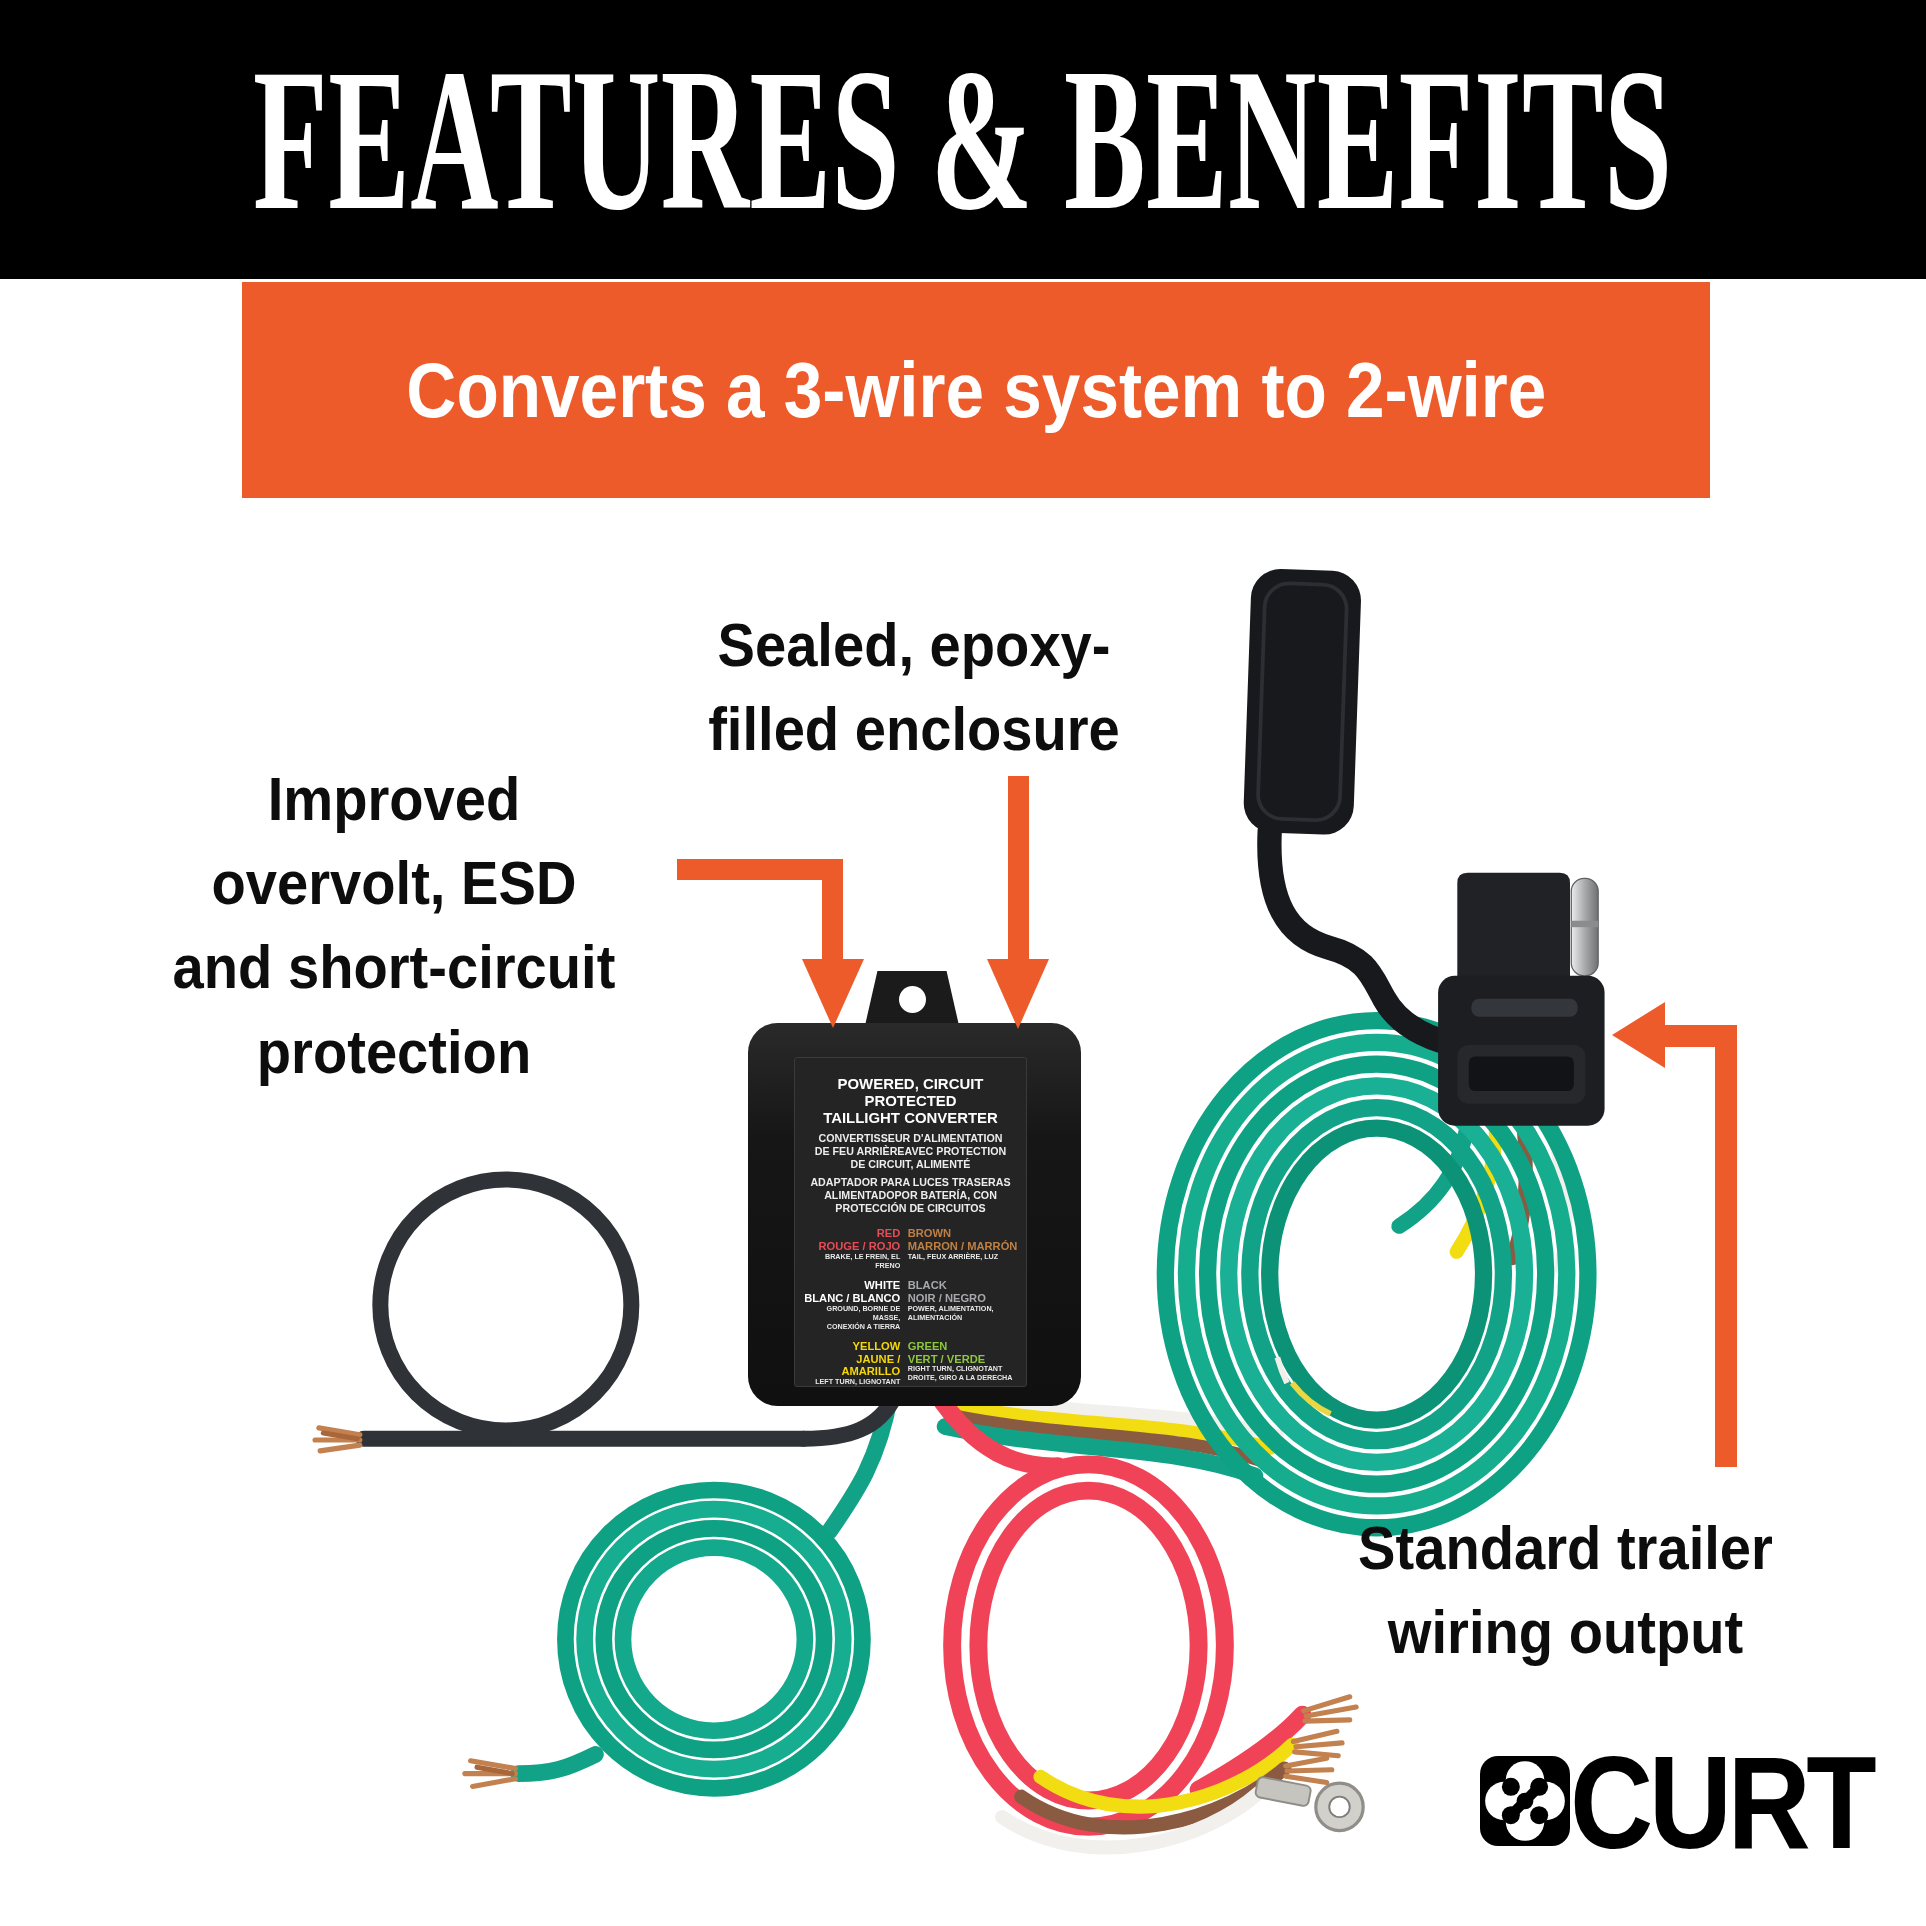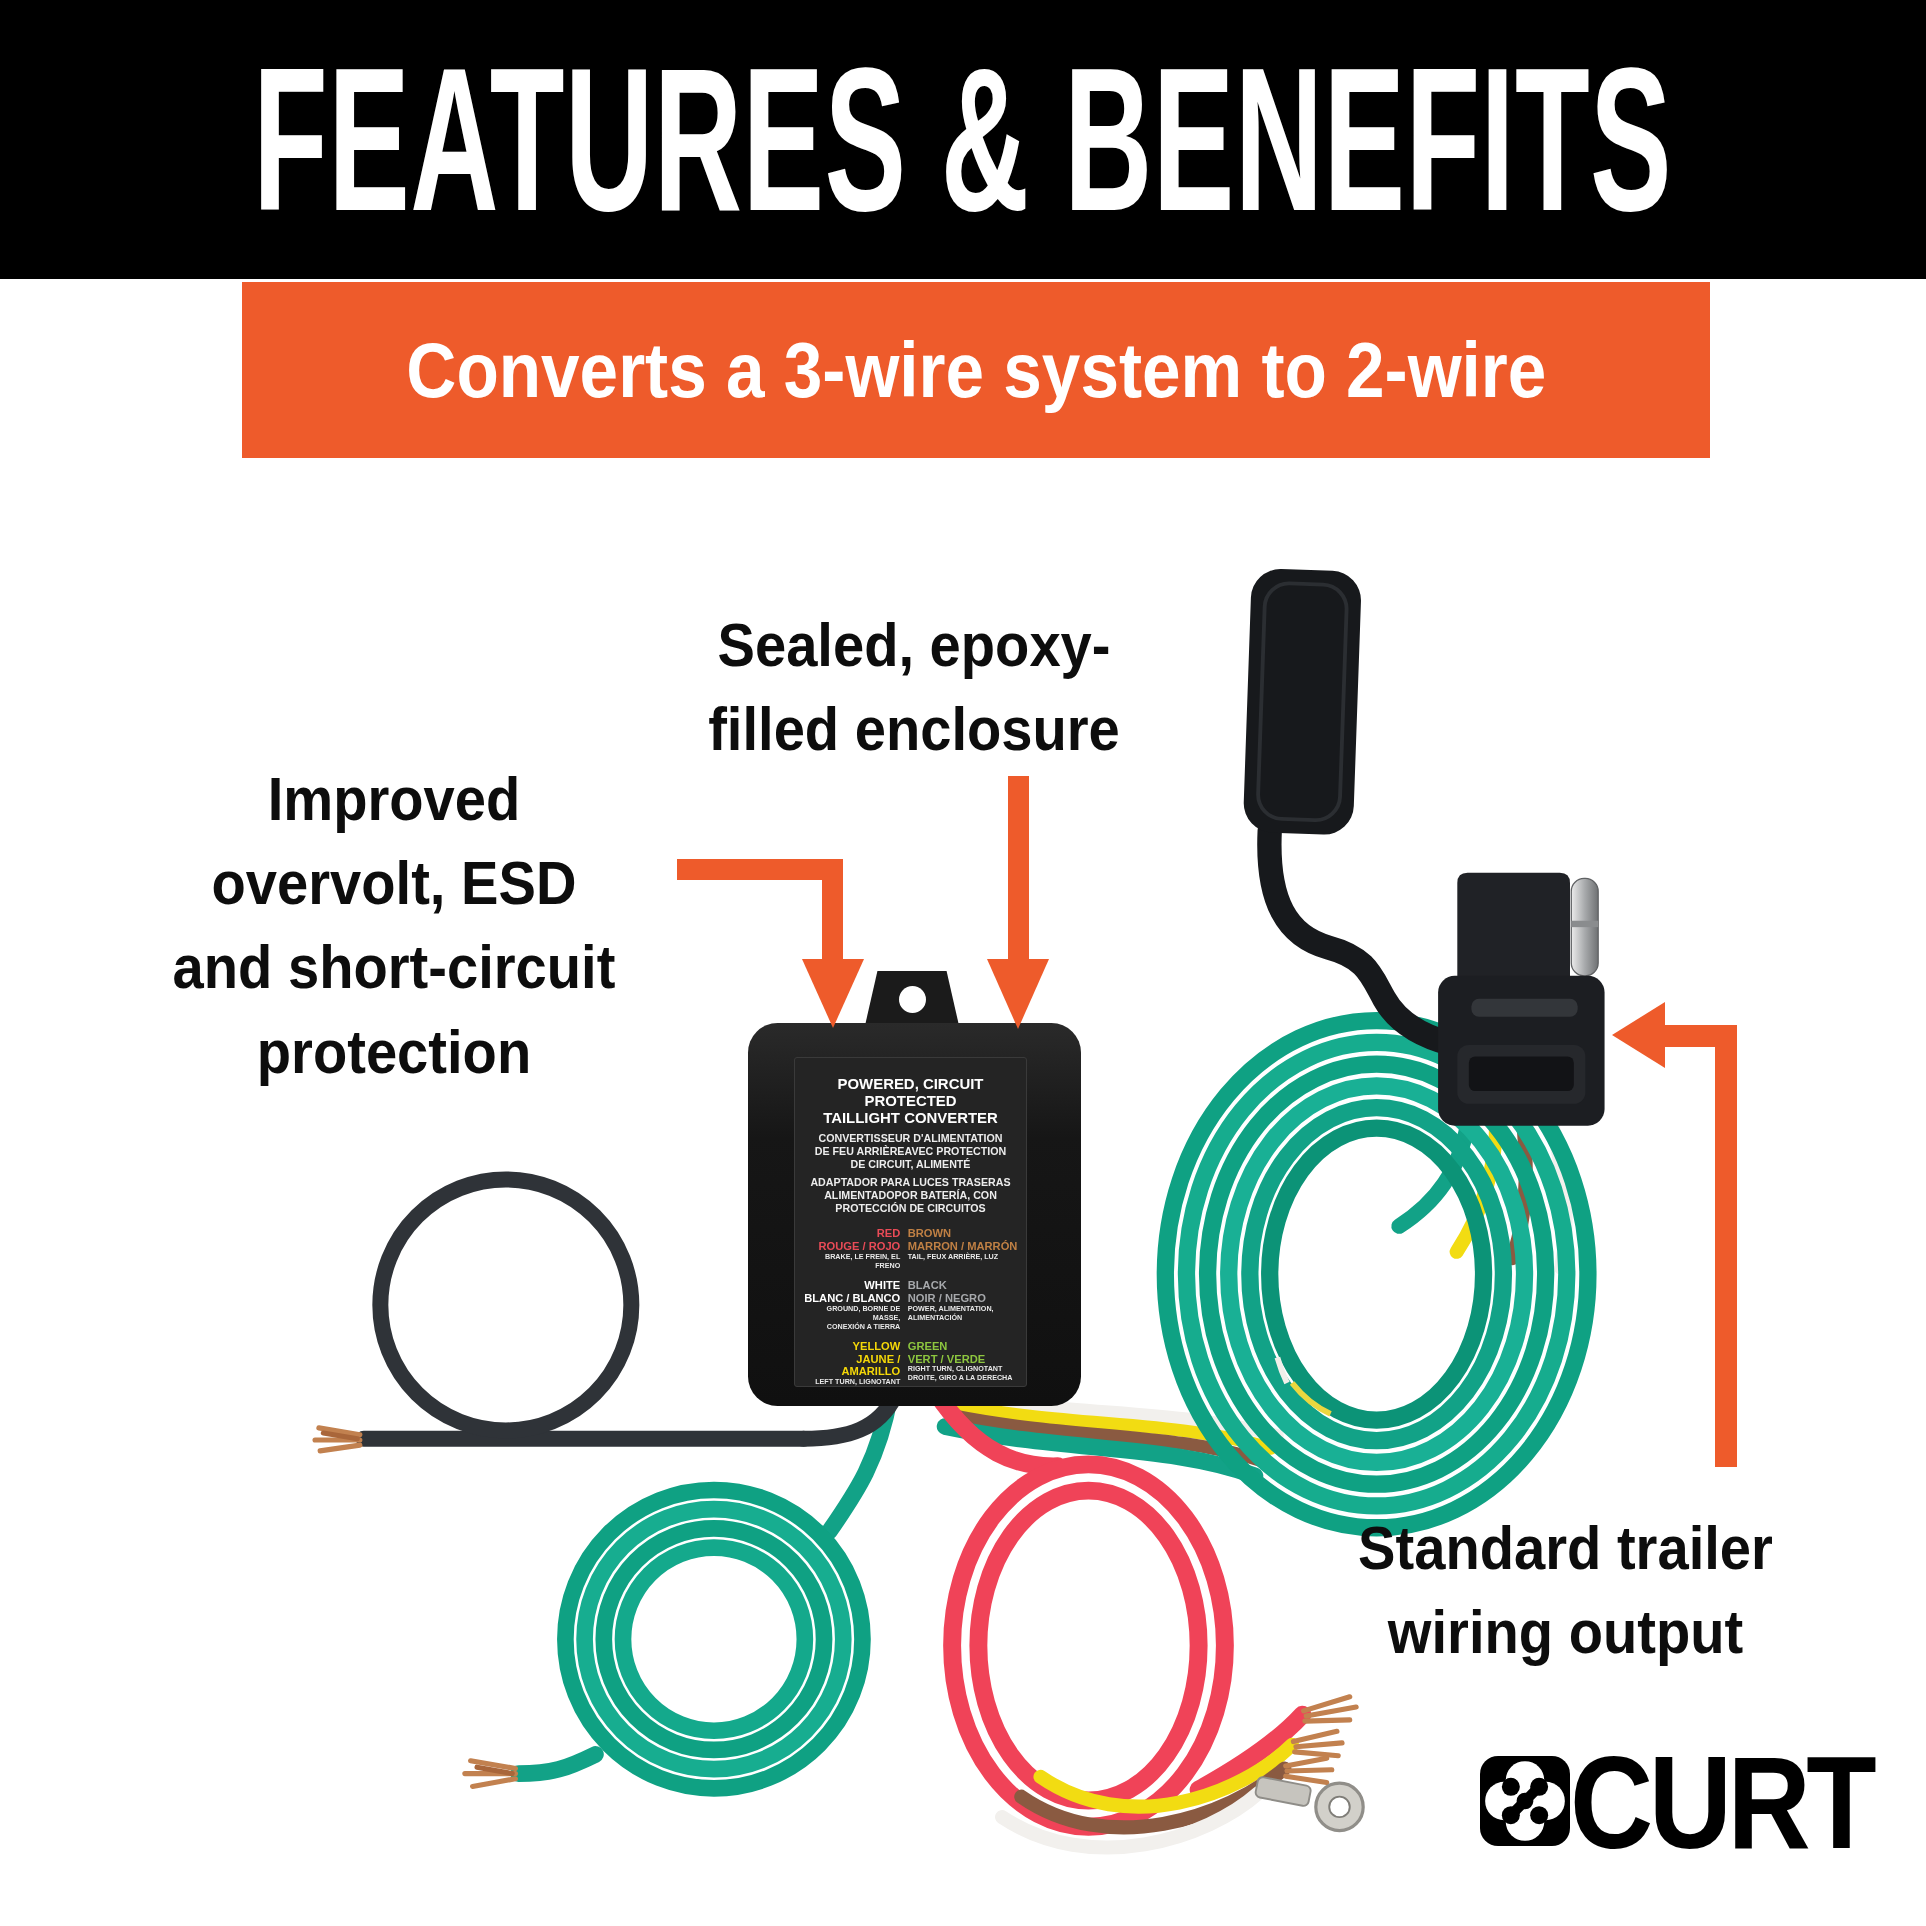--- a/index.html
+++ b/index.html
@@ -1,25 +1,25 @@
 <!DOCTYPE html>
 <html style="font-size:10.2px"><head>
 <meta charset="utf-8">
 <style>
   html,body{margin:0;padding:0;background:#fff;}
   body{width:1926px;height:1926px;position:relative;overflow:hidden;
        font-family:"Liberation Sans",sans-serif;}
   .abs{position:absolute;}
   
   .header{left:0;top:0;width:1926px;height:279px;background:#000;
-          display:flex;align-items:center;justify-content:center;z-index:6;}
+          display:flex;align-items:center;justify-content:center;z-index:6;font-family:Liberation Serif, serif;}
   .header .t{color:#fff;font-weight:bold;font-size:204px;white-space:nowrap;
              transform:scaleX(.60);letter-spacing:0.6px;}
   
-  .banner{left:242px;top:282px;width:1468px;height:176px;background:#EE5B2B;
+  .banner{left:242px;top:282px;width:1468px;height:216px;background:#EE5B2B;
           display:flex;align-items:center;justify-content:center;z-index:6;}
   .banner .t{color:#fff;font-weight:bold;font-size:77px;white-space:nowrap;
              transform:scaleX(.90);}
   
   .callout{z-index:5;text-align:center;color:#0d0d0d;font-weight:bold;
            font-size:61px;line-height:1.38;transform:scaleX(.92);}
   .co-sealed{left:626px;top:603px;width:576px;}
   .co-improved{left:61px;top:757px;width:666px;}
   .co-output{left:1271px;top:1506px;width:589px;}
   

